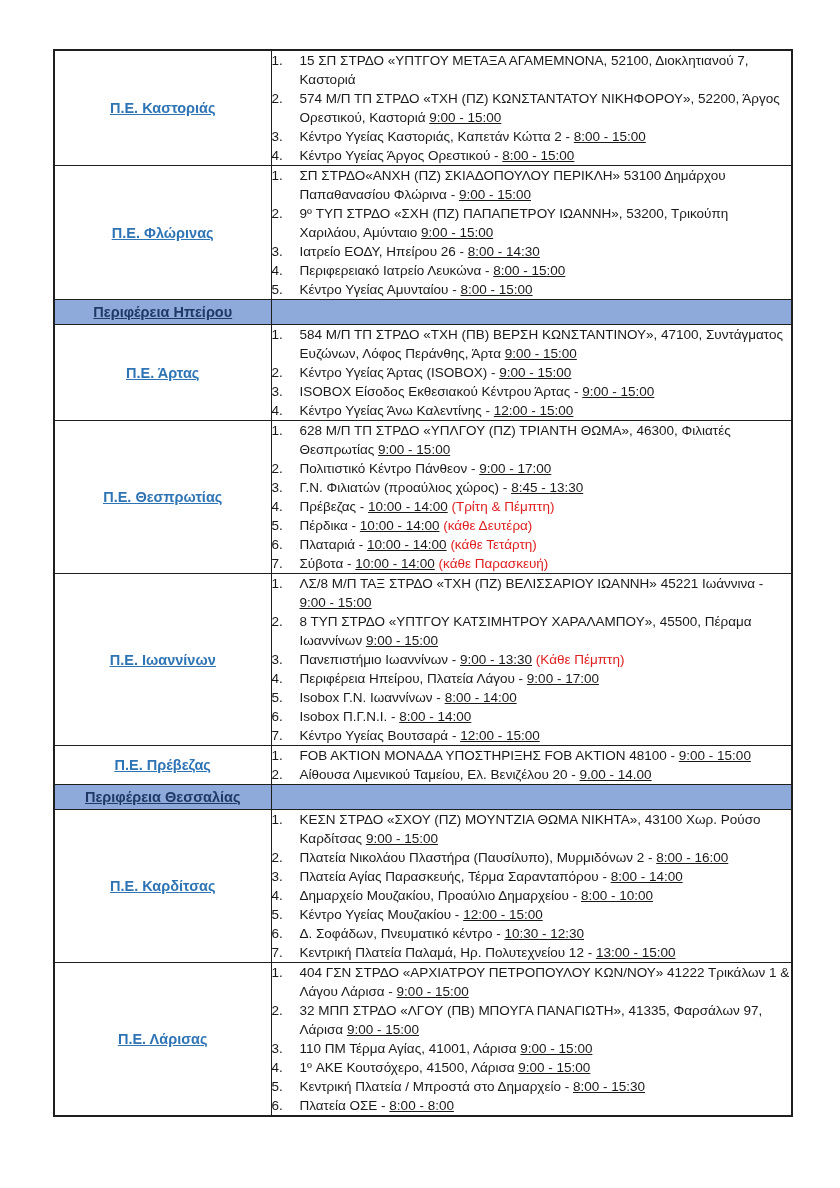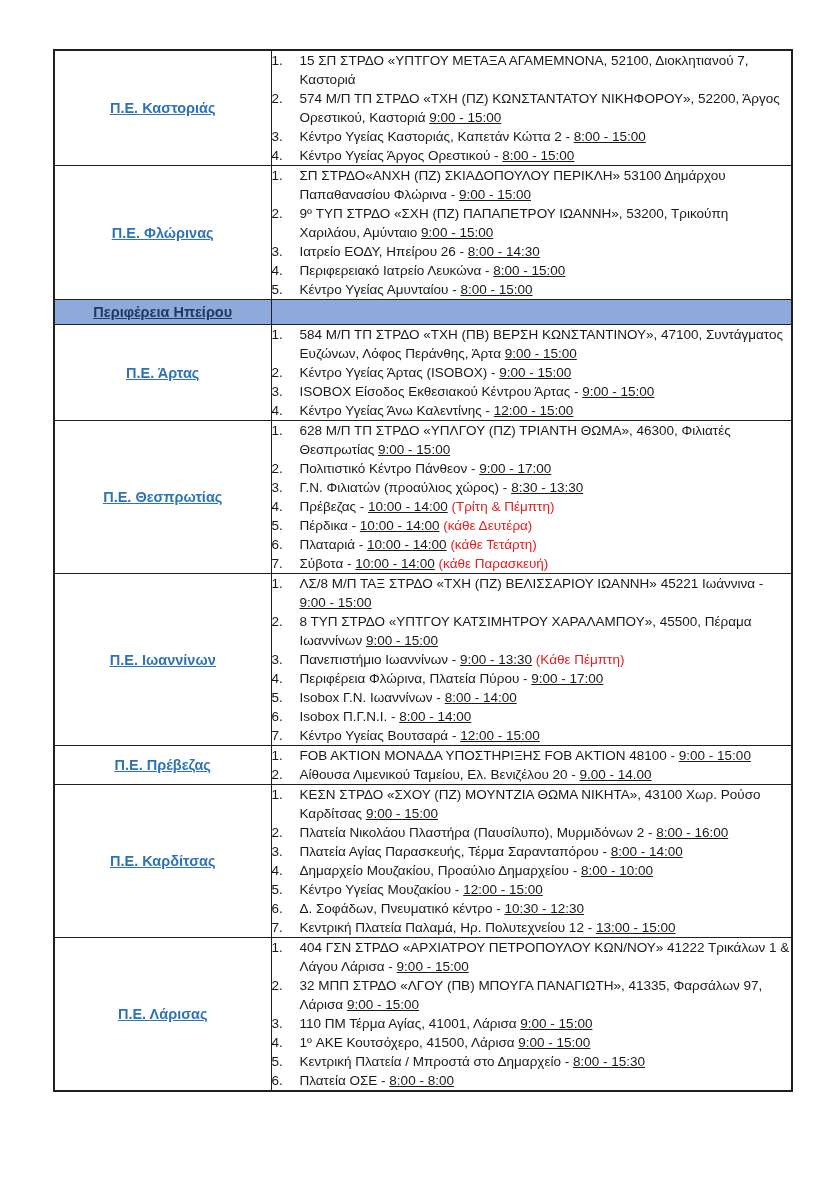--- a/index.html
+++ b/index.html
@@ -128,50 +128,54 @@
               <li><span>Κέντρο Υγείας Άνω Καλεντίνης - </span><span class="time">12:00 - 15:00</span></li>
             </ol>
           </td>
         </tr>
         <tr>
           <td class="regcell"><span class="reglink">Π.Ε. Θεσπρωτίας</span></td>
           <td class="loccell">
             <ol>
               <li><span>628 Μ/Π ΤΠ ΣΤΡΔΟ «ΥΠΛΓΟΥ (ΠΖ) ΤΡΙΑΝΤΗ ΘΩΜΑ», 46300, Φιλιατές Θεσπρωτίας </span><span class="time">9:00 - 15:00</span></li>
               <li><span>Πολιτιστικό Κέντρο Πάνθεον - </span><span class="time">9:00 - 17:00</span></li>
-              <li><span>Γ.Ν. Φιλιατών (προαύλιος χώρος) - </span><span class="time">8:30 - 13:30</span></li>
+              <li><span>Γ.Ν. Φιλιατών (προαύλιος χώρος) - </span><span class="time">8:45 - 13:30</span></li>
               <li><span>Πρέβεζας - </span><span class="time">10:00 - 14:00</span> <span class="note">(Τρίτη &amp; Πέμπτη)</span></li>
               <li><span>Πέρδικα - </span><span class="time">10:00 - 14:00</span> <span class="note">(κάθε Δευτέρα)</span></li>
               <li><span>Πλαταριά - </span><span class="time">10:00 - 14:00</span> <span class="note">(κάθε Τετάρτη)</span></li>
               <li><span>Σύβοτα - </span><span class="time">10:00 - 14:00</span> <span class="note">(κάθε Παρασκευή)</span></li>
             </ol>
           </td>
         </tr>
         <tr>
           <td class="regcell"><span class="reglink">Π.Ε. Ιωαννίνων</span></td>
           <td class="loccell">
             <ol>
               <li><span>ΛΣ/8 Μ/Π ΤΑΞ ΣΤΡΔΟ «ΤΧΗ (ΠΖ) ΒΕΛΙΣΣΑΡΙΟΥ ΙΩΑΝΝΗ» 45221 Ιωάννινα - </span><span class="time">9:00 - 15:00</span></li>
               <li><span>8 ΤΥΠ ΣΤΡΔΟ «ΥΠΤΓΟΥ ΚΑΤΣΙΜΗΤΡΟΥ ΧΑΡΑΛΑΜΠΟΥ», 45500, Πέραμα Ιωαννίνων </span><span class="time">9:00 - 15:00</span></li>
               <li><span>Πανεπιστήμιο Ιωαννίνων - </span><span class="time">9:00 - 13:30</span> <span class="note">(Κάθε Πέμπτη)</span></li>
-              <li><span>Περιφέρεια Φλώρινα, Πλατεία Πύρου - </span><span class="time">9:00 - 17:00</span></li>
+              <li><span>Περιφέρεια Ηπείρου, Πλατεία Λάγου - </span><span class="time">9:00 - 17:00</span></li>
               <li><span>Isobox Γ.Ν. Ιωαννίνων - </span><span class="time">8:00 - 14:00</span></li>
               <li><span>Isobox  Π.Γ.Ν.Ι. - </span><span class="time">8:00 - 14:00</span></li>
               <li><span>Κέντρο Υγείας Βουτσαρά - </span><span class="time">12:00 - 15:00</span></li>
             </ol>
           </td>
         </tr>
         <tr>
           <td class="regcell"><span class="reglink">Π.Ε. Πρέβεζας</span></td>
           <td class="loccell">
             <ol>
               <li><span>FOB AKTION ΜΟΝΑΔΑ ΥΠΟΣΤΗΡΙΞΗΣ FOB AKTION 48100 - </span><span class="time">9:00 - 15:00</span></li>
               <li><span>Αίθουσα Λιμενικού Ταμείου, Ελ. Βενιζέλου 20 - </span><span class="time">9.00 - 14.00</span></li>
             </ol>
           </td>
+        </tr>
+        <tr class="hdr">
+          <td><span class="hlabel">Περιφέρεια Θεσσαλίας</span></td>
+          <td></td>
         </tr>
         <tr>
           <td class="regcell"><span class="reglink">Π.Ε. Καρδίτσας</span></td>
           <td class="loccell">
             <ol>
               <li><span>ΚΕΣΝ ΣΤΡΔΟ «ΣΧΟΥ (ΠΖ) ΜΟΥΝΤΖΙΑ ΘΩΜΑ ΝΙΚΗΤΑ», 43100 Χωρ. Ρούσο Καρδίτσας </span><span class="time">9:00 - 15:00</span></li>
               <li><span>Πλατεία Νικολάου Πλαστήρα (Παυσίλυπο), Μυρμιδόνων 2 - </span><span class="time">8:00 - 16:00</span></li>
               <li><span>Πλατεία Αγίας Παρασκευής, Τέρμα Σαρανταπόρου - </span><span class="time">8:00 - 14:00</span></li>
               <li><span>Δημαρχείο Μουζακίου, Προαύλιο Δημαρχείου - </span><span class="time">8:00 - 10:00</span></li>
               <li><span>Κέντρο Υγείας Μουζακίου - </span><span class="time">12:00 - 15:00</span></li>

